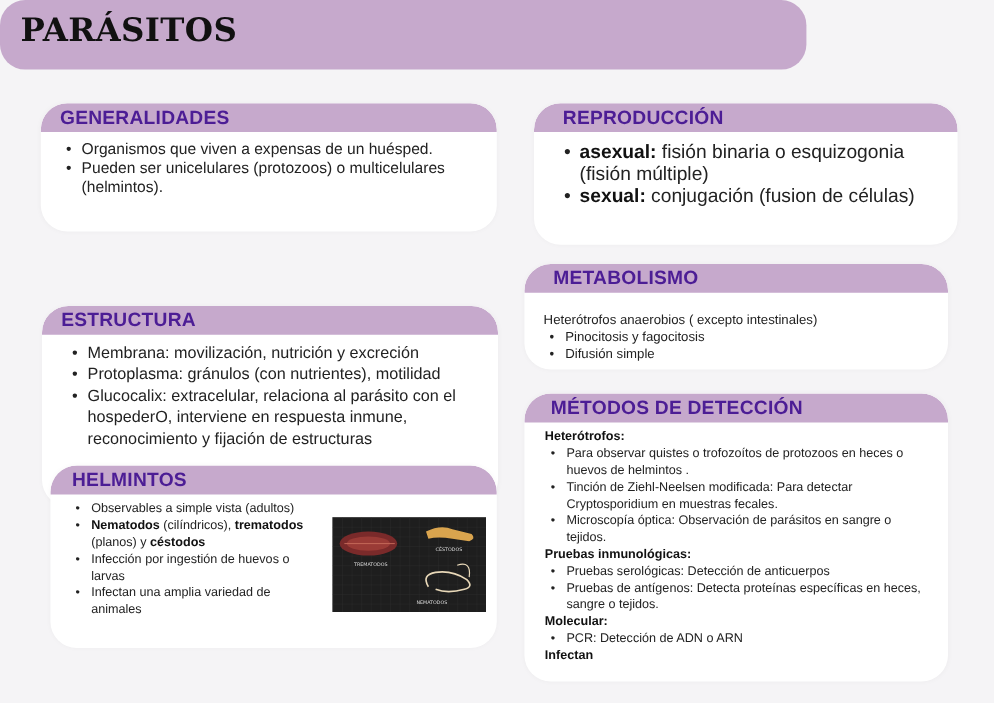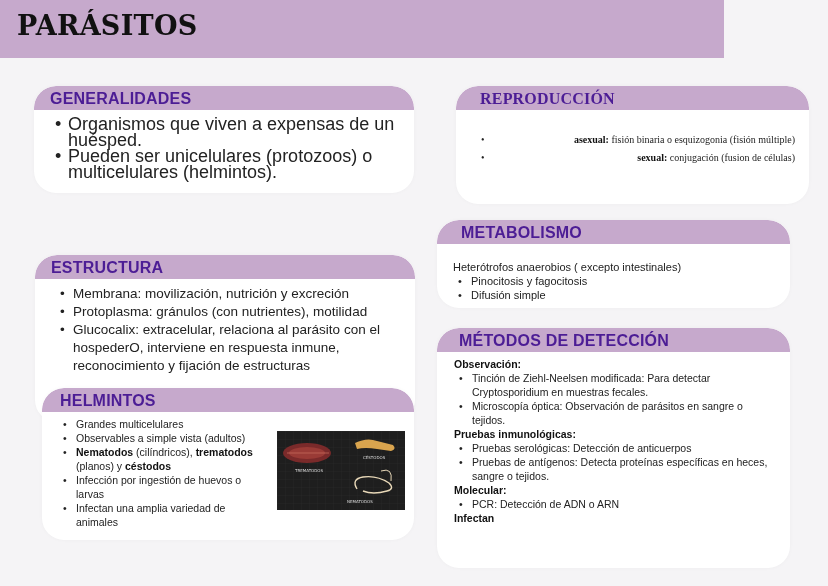--- a/index.html
+++ b/index.html
@@ -4,22 +4,23 @@
   <style>
     * { box-sizing: border-box; margin: 0; padding: 0; }
     html, body { width: 828px; height: 586px; overflow: hidden; }
     body {
       background: #f5f4f6;
       font-family: "Liberation Sans", "DejaVu Sans", sans-serif;
       color: #222;
       position: relative;
     }
     .banner {
-      position: absolute; left: 0; top: 0; width: 724px; height: 58px;
+      position: absolute; left: 0; top: 0; width: 672px; height: 58px;
       background: #c6a9cc;
+      border-radius: 21px;
     }
     .banner h1 {
       position: absolute; left: 17px; top: 10px;
       font-family: "DejaVu Serif", "Liberation Serif", serif;
       font-weight: 900; font-size: 27px; letter-spacing: 0.3px;
       color: #111;
     }
     .card {
       position: absolute;
       background: #ffffff;
@@ -41,26 +42,26 @@
     ul { list-style: none; }
     ul li { position: relative; padding-left: 14px; }
     ul li::before {
       content: "•"; position: absolute; left: 1px; top: 0;
     }
     b { font-weight: 700; color: #111; }
 
     
     #c-gen { left: 34px; top: 86px; width: 380px; height: 107px; }
     #c-gen .card-head { padding-left: 16px; }
-    #c-gen .card-body { font-size: 18px; line-height: 16px; padding-left: 20px; padding-top: 6px; }
+    #c-gen .card-body { font-size: 13px; line-height: 16px; padding-left: 20px; padding-top: 6px; }
 
     
-    #c-rep { left: 456px; top: 86px; width: 353px; height: 118px; font-family: Liberation Serif, serif; }
+    #c-rep { left: 445px; top: 86px; width: 353px; height: 118px; }
     #c-rep .card-head { padding-left: 24px; }
-    #c-rep .card-body { font-size: 10px; line-height: 18px; padding-left: 24px; padding-top: 21px; text-align: right; }
+    #c-rep .card-body { font-size: 16px; line-height: 18px; padding-left: 24px; padding-top: 9px; }
 
     
     #c-est { left: 35px; top: 207px; width: 380px; height: 167px; margin-top: 48px; }
     #c-est .card-head { padding-left: 16px; }
     #c-est .card-body { font-size: 13.5px; line-height: 18px; padding-left: 24px; padding-top: 6px; }
 
     
     #c-met { left: 437px; top: 220px; width: 353px; height: 88px; }
     #c-met .card-head { padding-left: 24px; }
     #c-met .card-body { font-size: 11px; line-height: 14px; padding-left: 16px; padding-top: 16px; }
@@ -128,21 +129,20 @@
       <li>Pinocitosis y fagocitosis</li>
       <li>Difusión simple</li>
     </ul>
   </div>
 </div>
 
 <div class="card" id="c-hel">
   <div class="card-head">HELMINTOS</div>
   <div class="card-body">
     <ul>
-      <li>Grandes multicelulares</li>
       <li>Observables a simple vista (adultos)</li>
       <li><b>Nematodos</b><span> (cilíndricos),  </span><b>trematodos</b><span> (planos) y </span><b>céstodos</b></li>
       <li>Infección por ingestión de huevos o larvas</li>
       <li>Infectan una amplia variedad de animales</li>
     </ul>
   </div>
   <div class="hel-img">
     <svg width="128" height="79" viewBox="0 0 128 79">
       <defs>
         <pattern id="grid" width="8" height="8" patternUnits="userSpaceOnUse">
@@ -162,22 +162,23 @@
       <path d="M80 58 Q74 48 86 46 Q100 44 112 52 Q118 58 110 60 Q96 64 86 60" fill="none" stroke="#e8d8b8" stroke-width="1.4"></path>
       <path d="M104 40 Q116 36 114 50" fill="none" stroke="#e8d8b8" stroke-width="1"></path>
       <text x="70" y="72" font-size="4" fill="#ddd" font-family="DejaVu Sans, sans-serif">NEMATODOS</text>
     </svg>
   </div>
 </div>
 
 <div class="card" id="c-det">
   <div class="card-head">MÉTODOS DE DETECCIÓN</div>
   <div class="card-body">
-    <div class="sub">Observación:</div>
+    <div class="sub">Heterótrofos:</div>
     <ul>
+      <li>Para observar quistes o trofozoítos de protozoos en heces o huevos de helmintos .</li>
       <li>Tinción de Ziehl-Neelsen modificada: Para detectar Cryptosporidium en muestras fecales.</li>
       <li>Microscopía óptica: Observación de parásitos en sangre o tejidos.</li>
     </ul>
     <div class="sub">Pruebas inmunológicas:</div>
     <ul>
       <li>Pruebas serológicas: Detección de anticuerpos</li>
       <li>Pruebas de antígenos: Detecta proteínas específicas en heces, sangre o tejidos.</li>
     </ul>
     <div class="sub">Molecular:</div>
     <ul>

